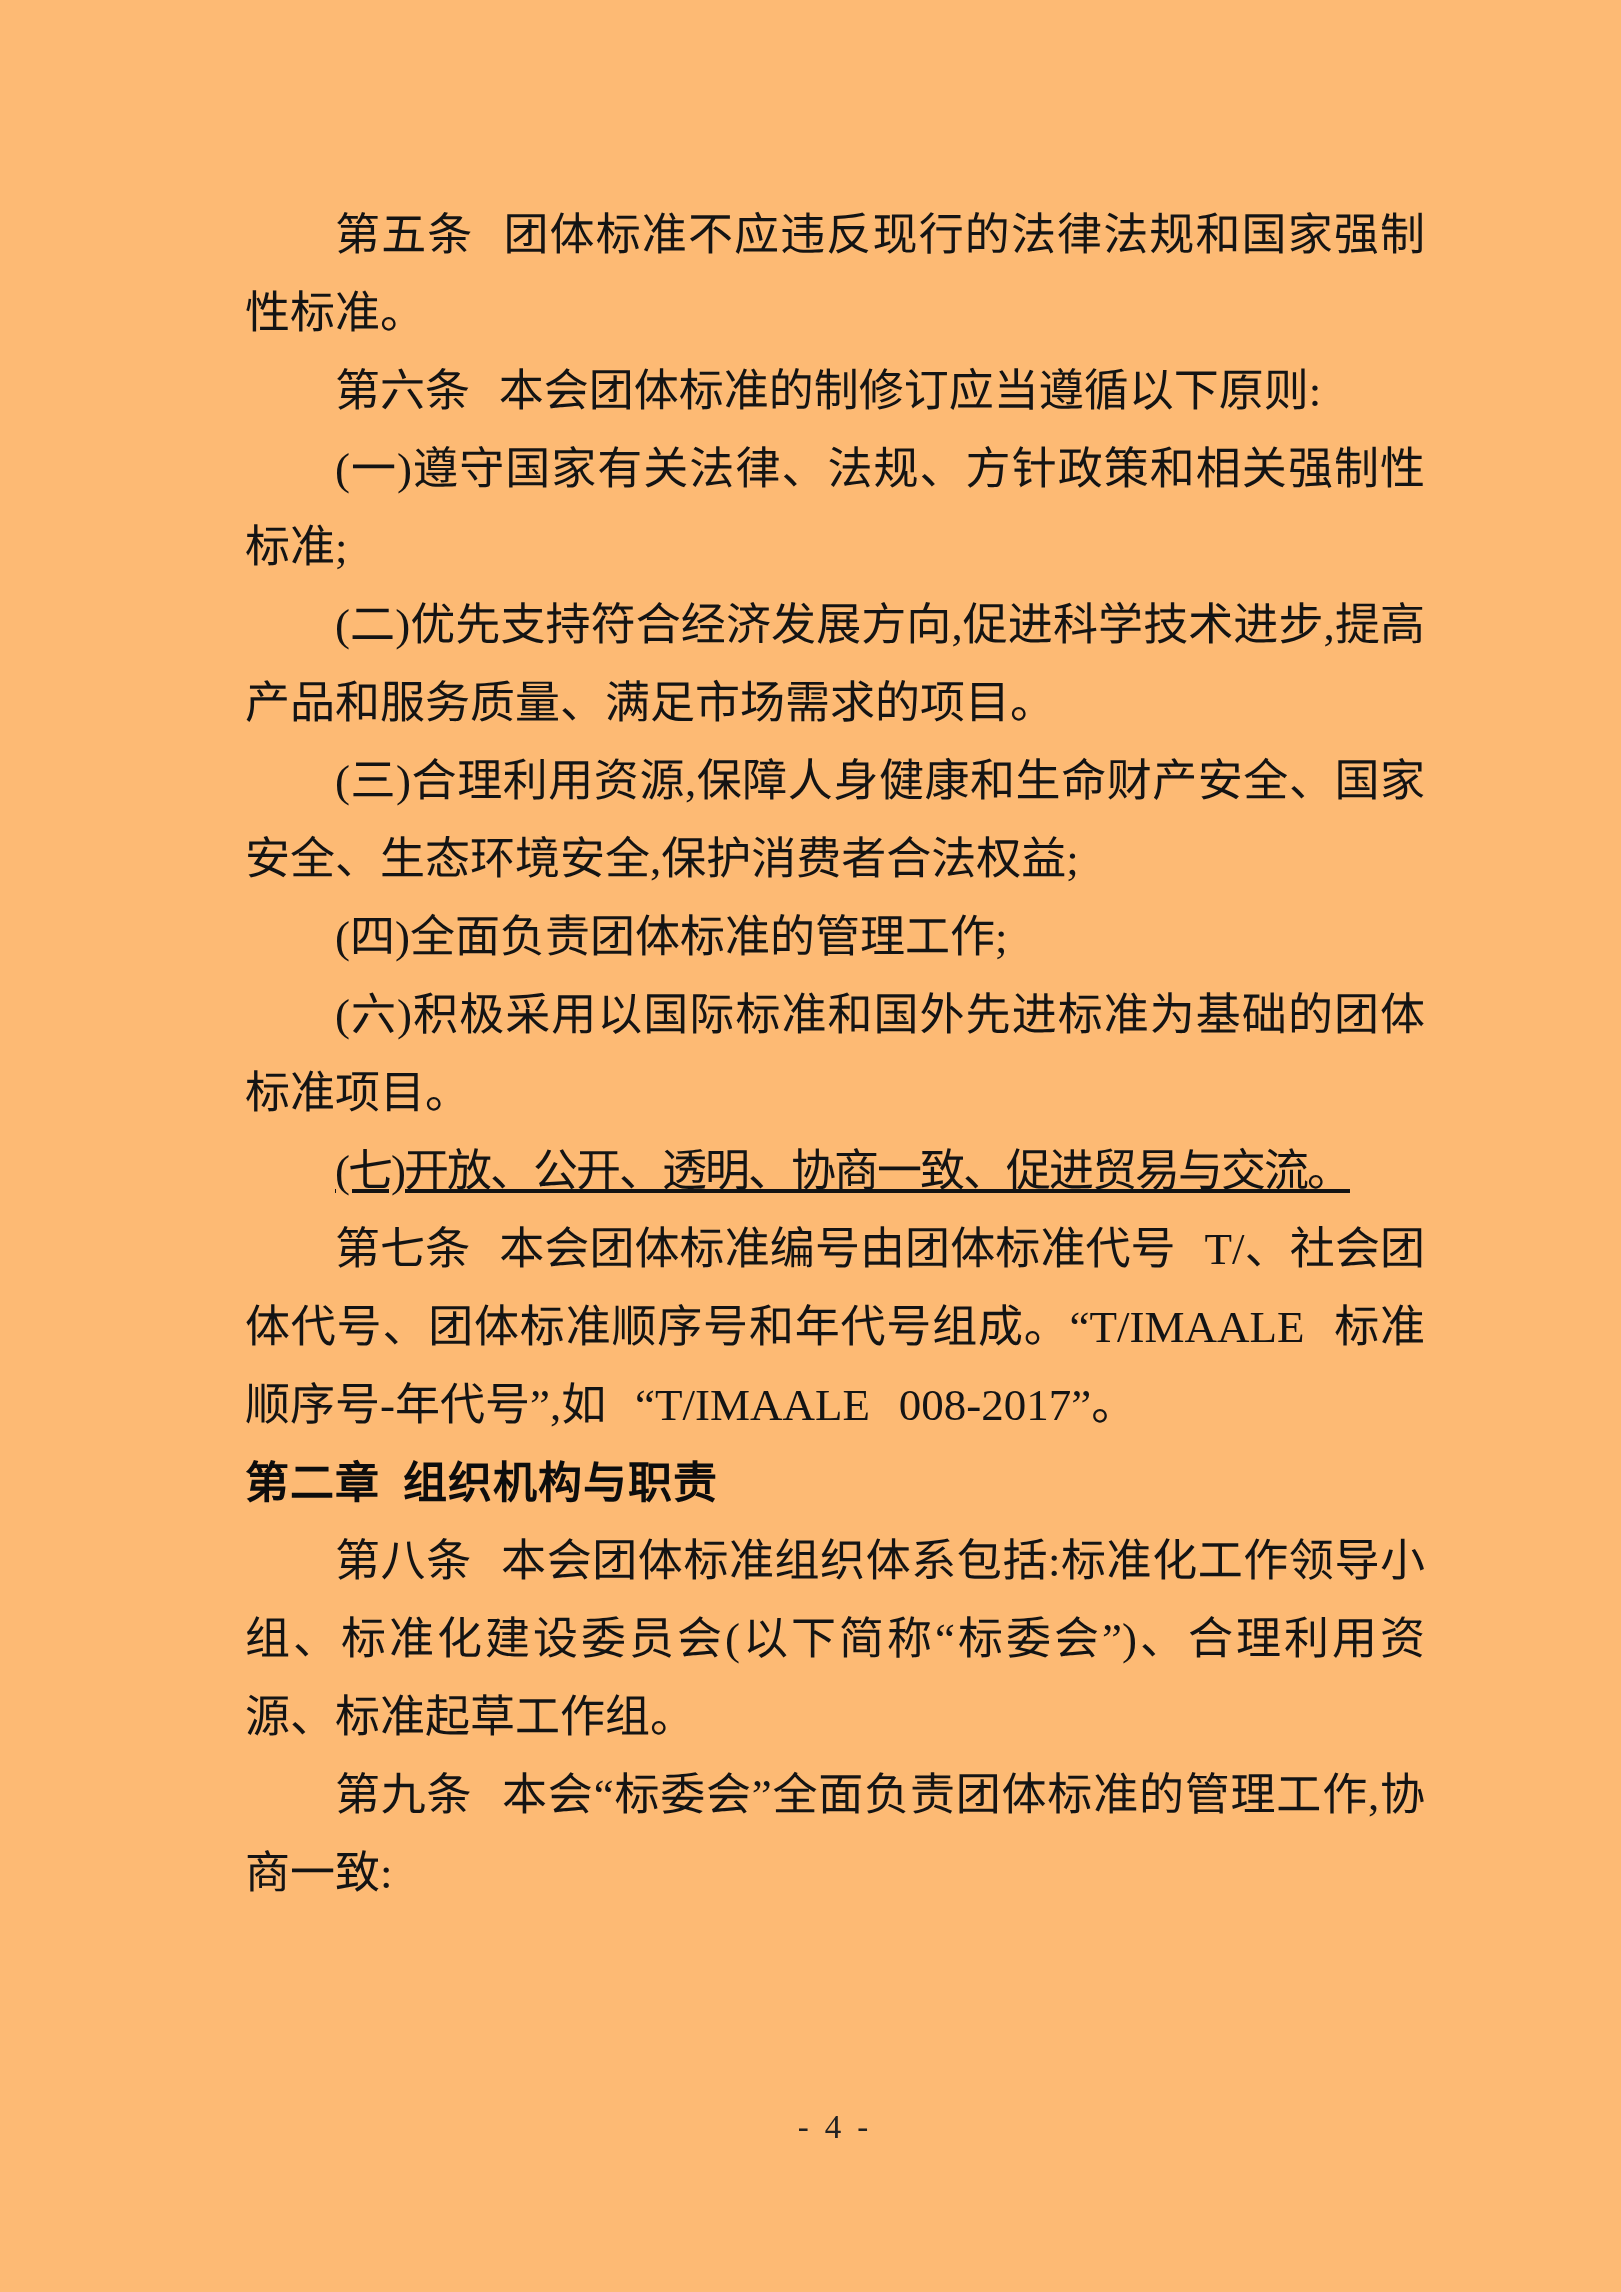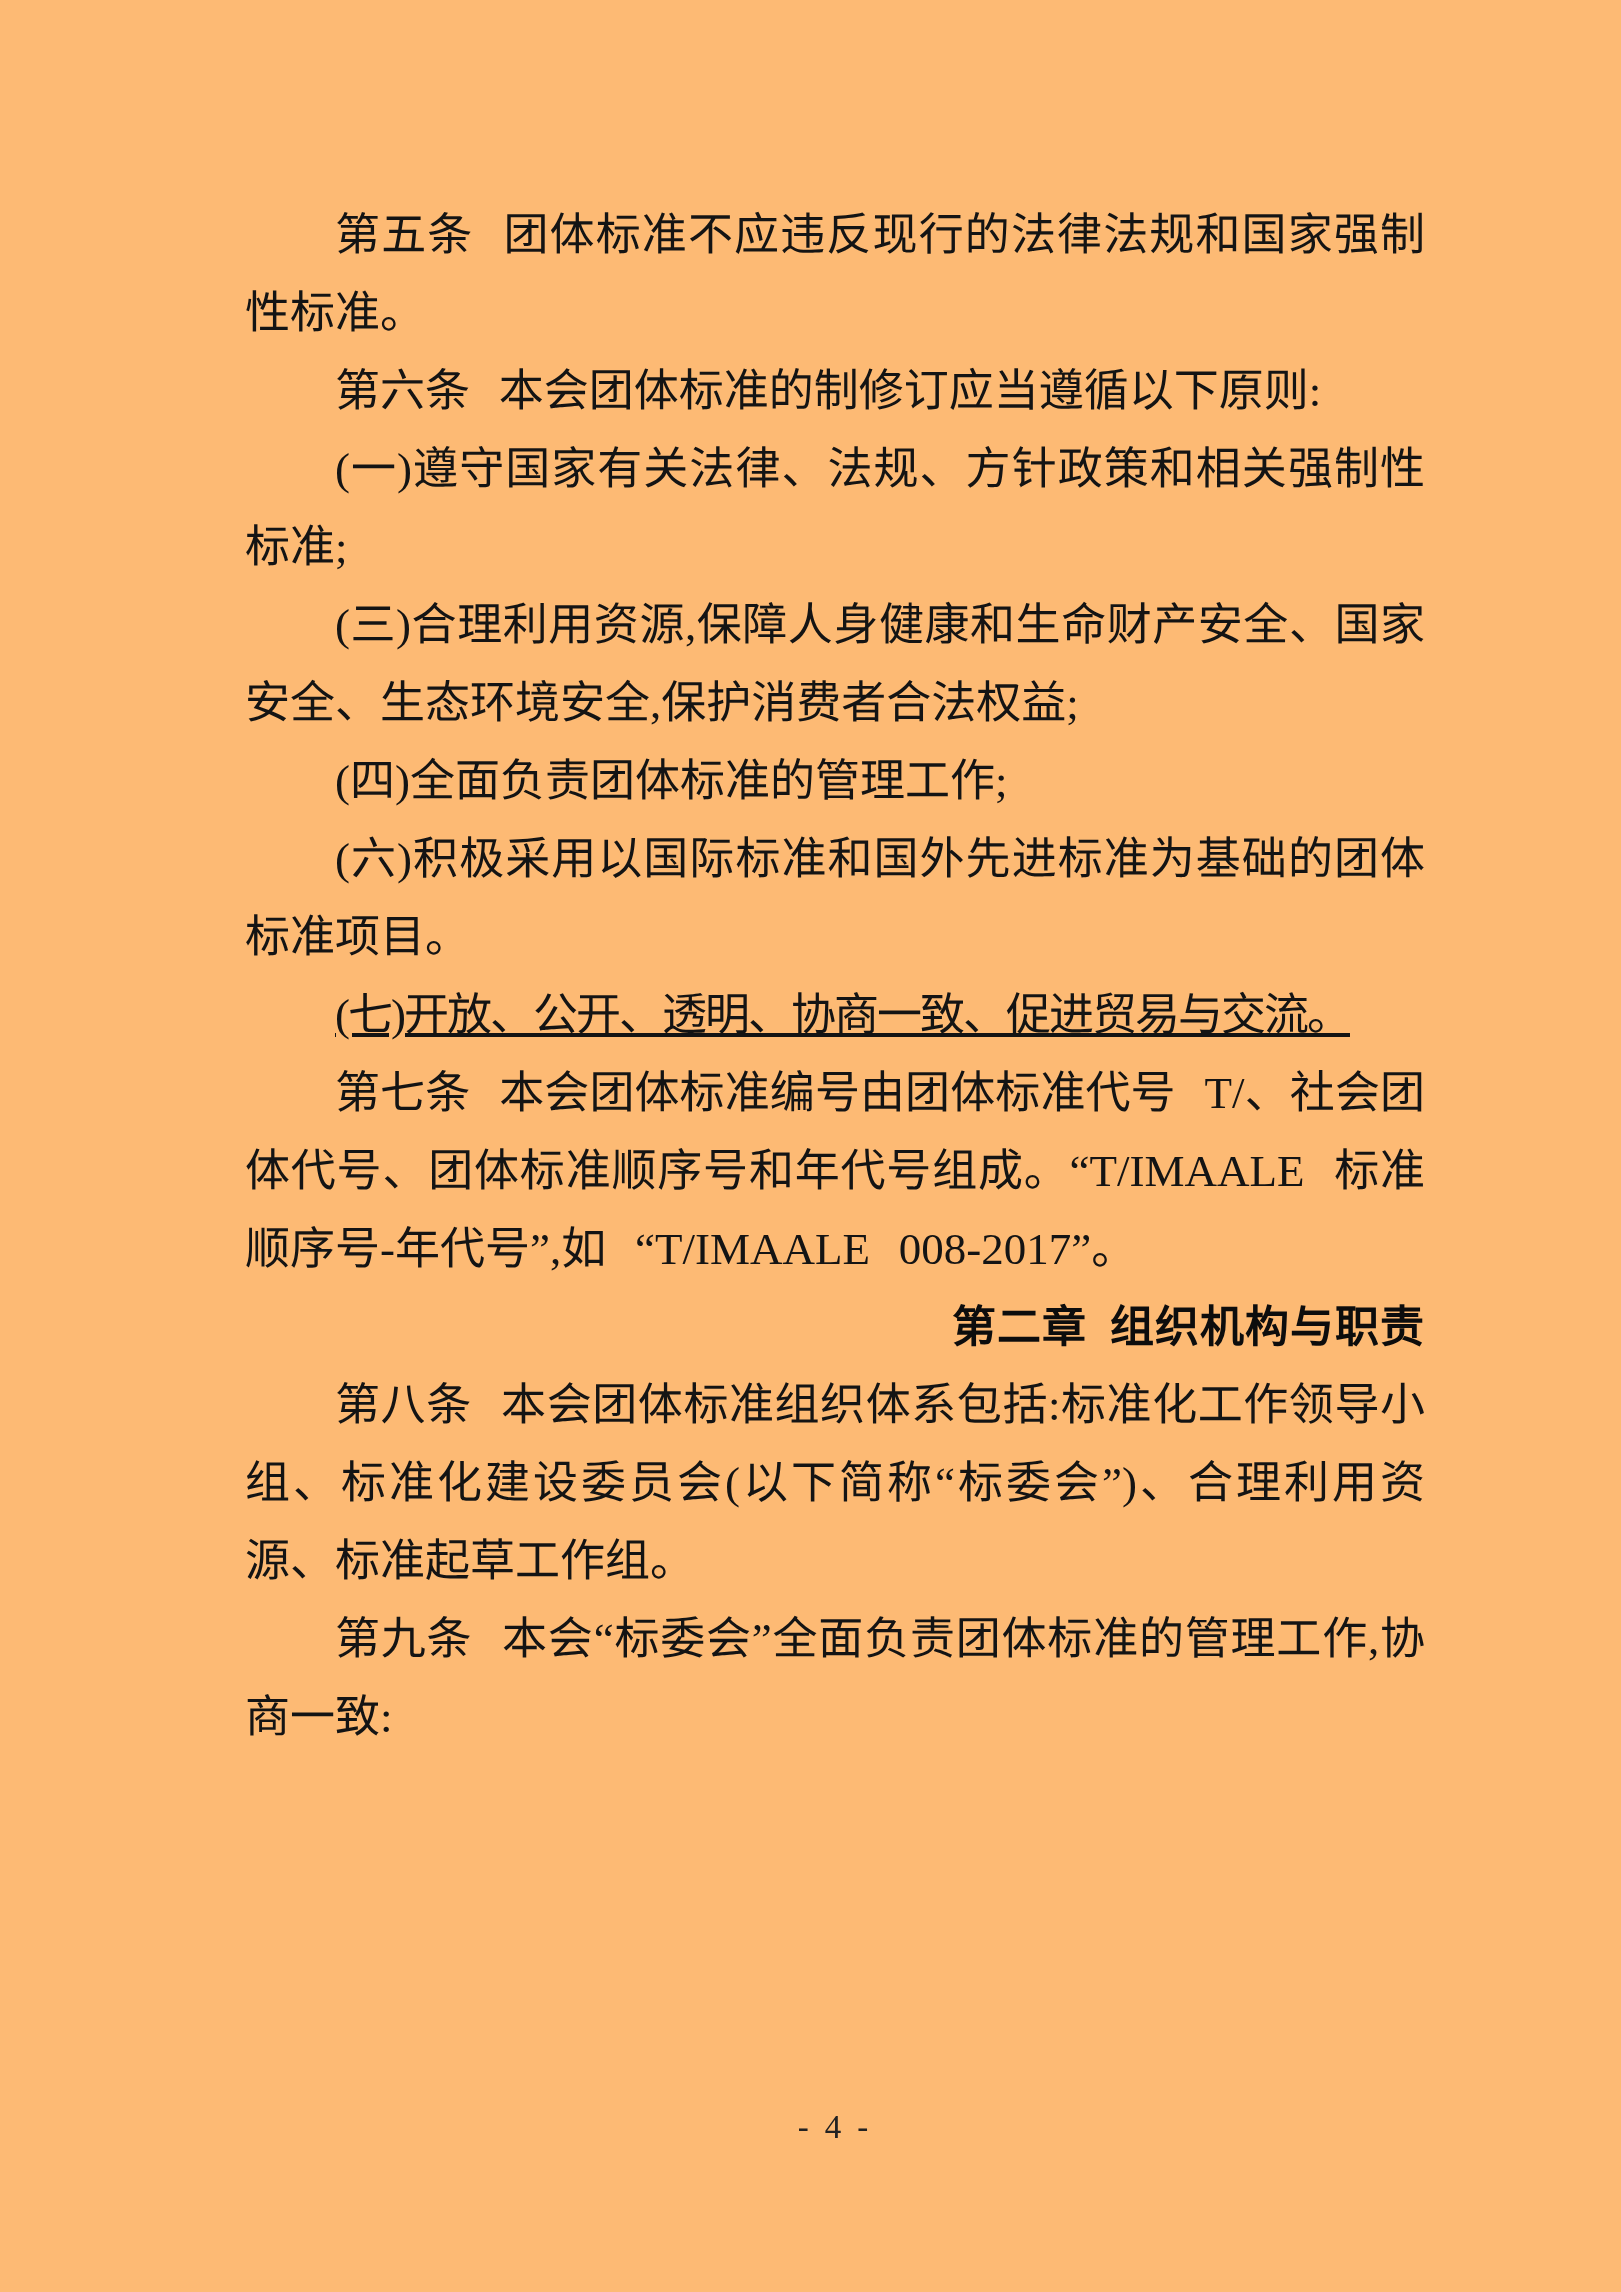--- a/index.html
+++ b/index.html
@@ -35,21 +35,21 @@
   }
   .para.tight {
     letter-spacing: -2px;
     text-decoration: underline;
   }
   .chapter-heading {
     margin: 0;
     font-size: 44px;
     line-height: 78px;
     font-weight: bold;
-    text-align: right;
+    text-align: left;
     text-indent: 0;
     letter-spacing: 1px;
     word-spacing: 9.8px;
     font-family: "Liberation Sans", "DejaVu Sans", sans-serif;
     color: #0d0d0d;
   }
   .page-footer {
     position: absolute;
     left: 245px;
     top: 2109px;
@@ -64,20 +64,21 @@
   }
 </style>
 </head>
 <body>
 
 <div class="page">
   <main class="content">
     <p class="para">第五条 团体标准不应违反现行的法律法规和国家强制性标准。</p>
     <p class="para">第六条 本会团体标准的制修订应当遵循以下原则:</p>
     <p class="para">(一)遵守国家有关法律、法规、方针政策和相关强制性标准;</p>
+    <p class="para">(二)优先支持符合经济发展方向,促进科学技术进步,提高产品和服务质量、满足市场需求的项目。</p>
     <p class="para">(三)合理利用资源,保障人身健康和生命财产安全、国家安全、生态环境安全,保护消费者合法权益;</p>
     <p class="para">(四)全面负责团体标准的管理工作;</p>
     <p class="para">(六)积极采用以国际标准和国外先进标准为基础的团体标准项目。</p>
     <p class="para tight">(七)开放、公开、透明、协商一致、促进贸易与交流。</p>
     <p class="para">第七条 本会团体标准编号由团体标准代号 T/、社会团体代号、团体标准顺序号和年代号组成。“T/IMAALE 标准顺序号-年代号”,如 “T/IMAALE 008-2017”。</p>
 
     <h2 class="chapter-heading">第二章 组织机构与职责</h2>
 
     <p class="para">第八条 本会团体标准组织体系包括:标准化工作领导小组、标准化建设委员会(以下简称“标委会”)、合理利用资源、标准起草工作组。</p>
     <p class="para">第九条 本会“标委会”全面负责团体标准的管理工作,协商一致:</p>

